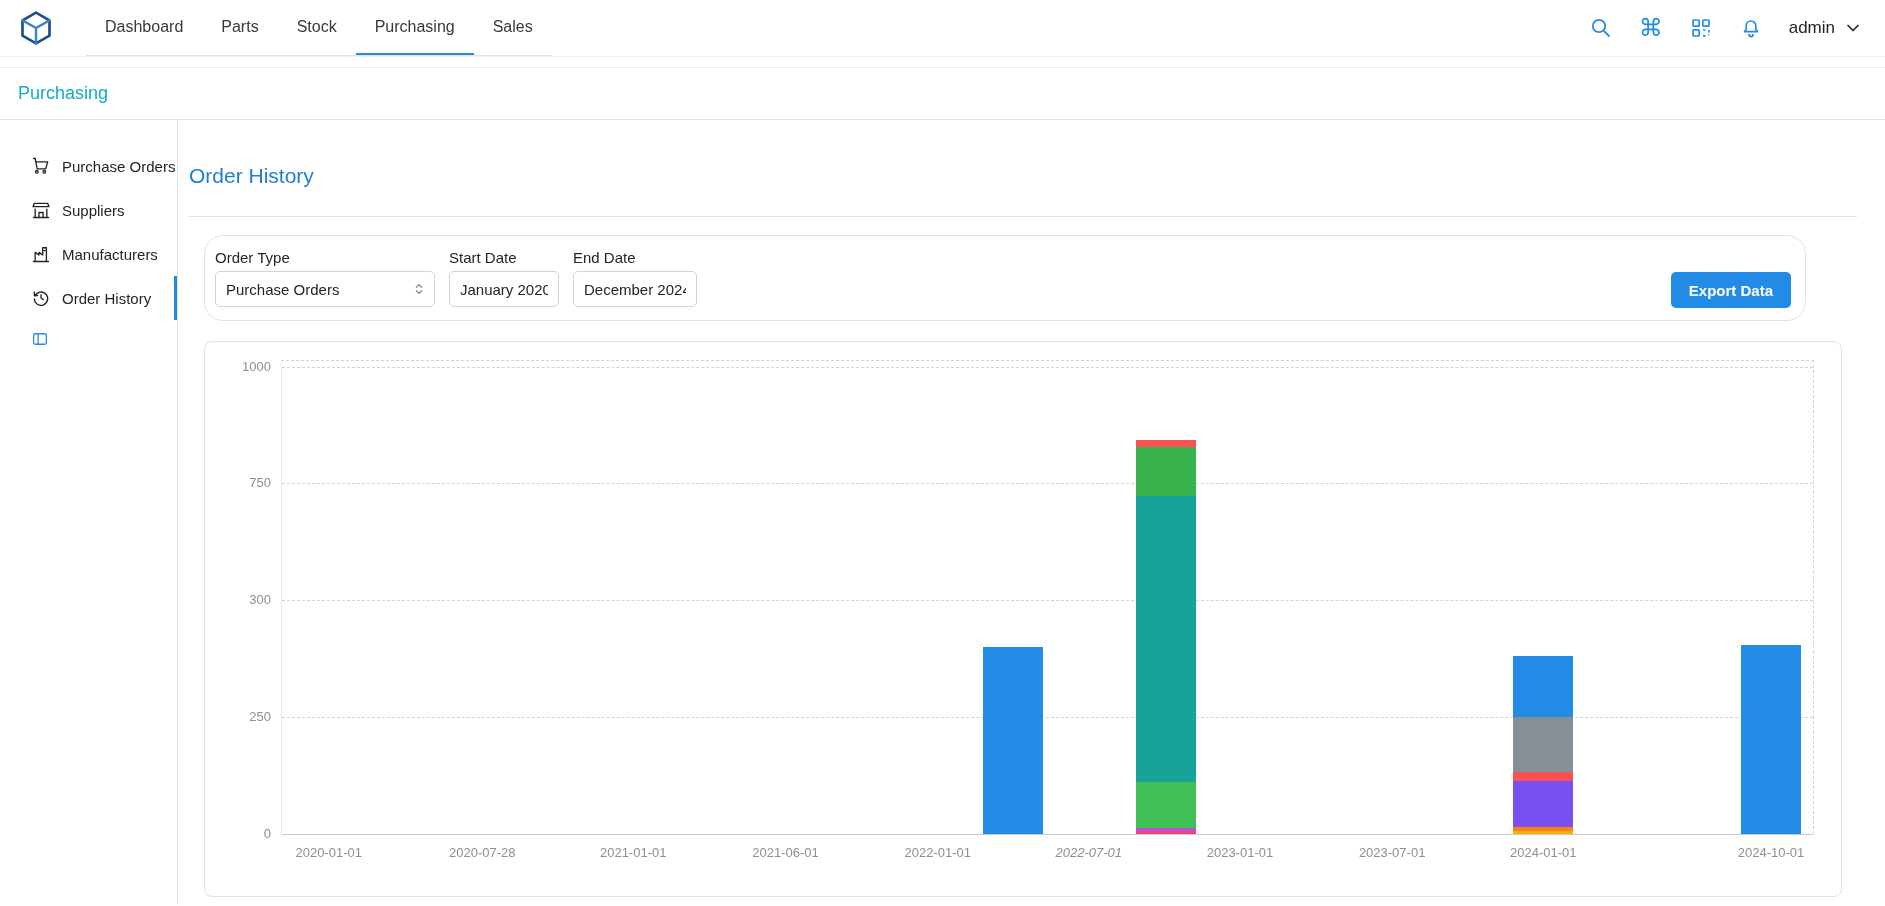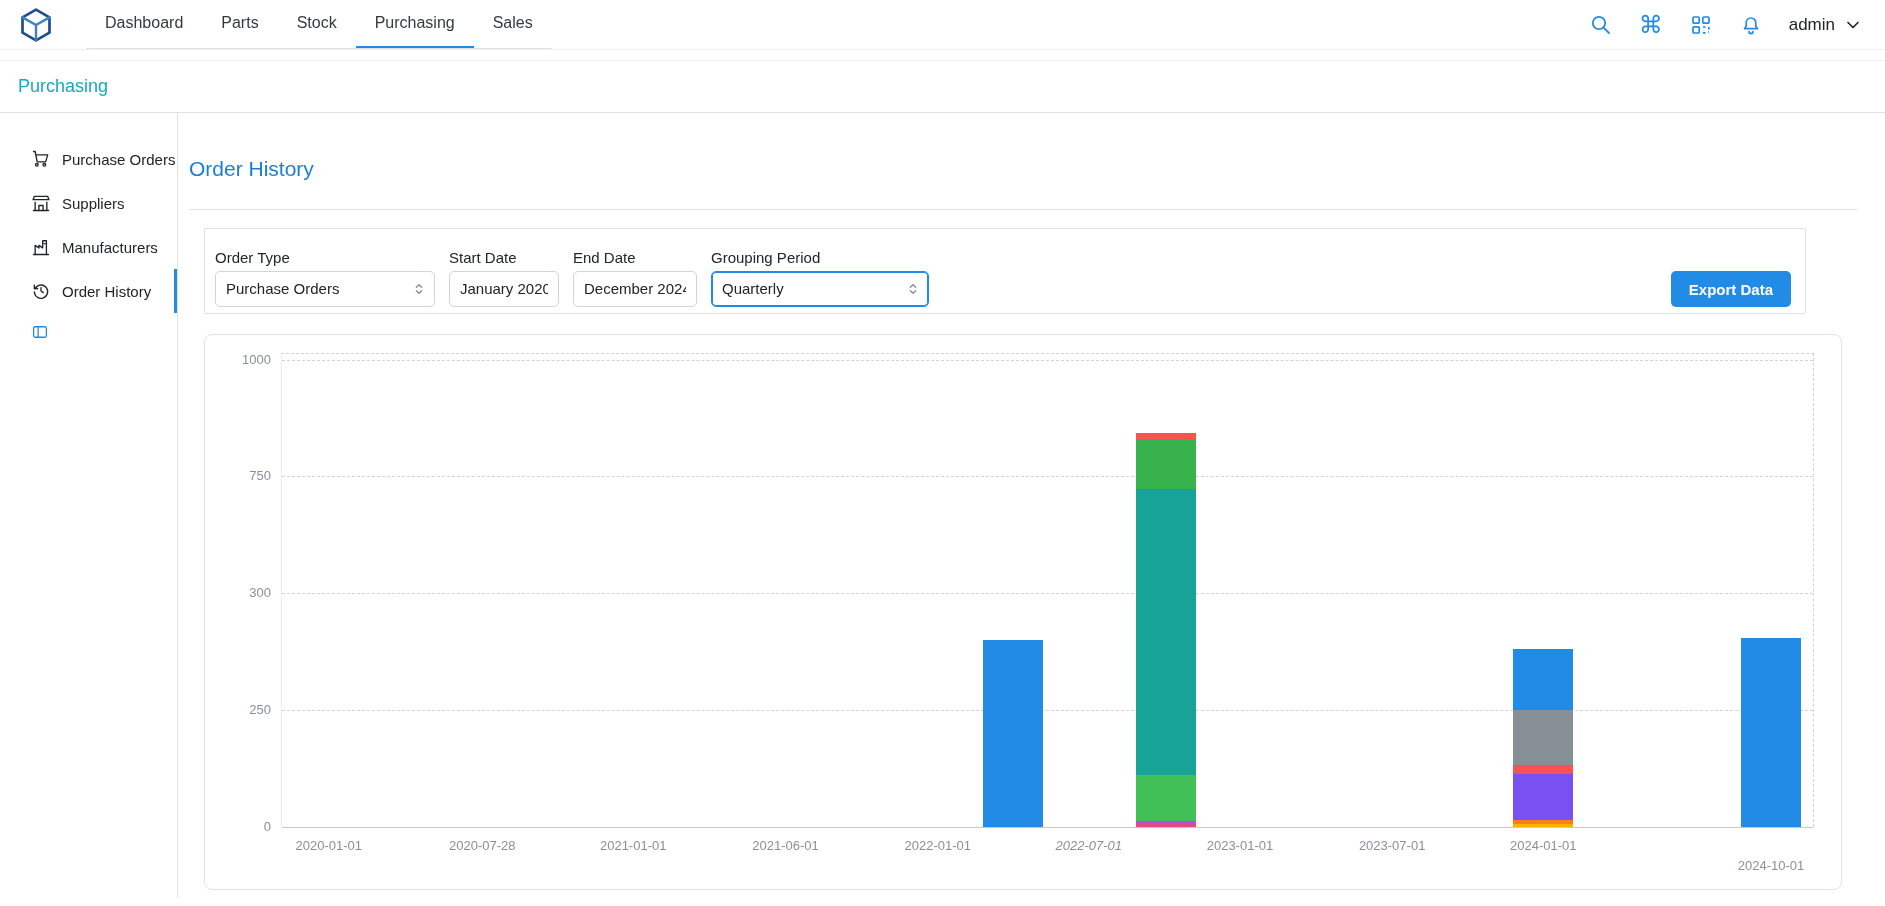--- a/index.html
+++ b/index.html
@@ -1,19 +1,19 @@
 <!DOCTYPE html>
 <html><head>
 <meta charset="utf-8">
 <style>
   * { margin:0; padding:0; box-sizing:border-box; }
   html,body { width:1885px; height:906px; background:#fff; font-family:"Liberation Sans", sans-serif; color:#212529; overflow:hidden; }
 
   
-  .navbar { height:50px; display:flex; align-items:center; padding:0 22px 0 16px; border-bottom:1px solid #eceff1; }
+  .navbar { height:57px; display:flex; align-items:center; padding:0 22px 0 16px; border-bottom:1px solid #eceff1; }
   .logo { width:40px; height:40px; display:flex; align-items:center; justify-content:center; cursor:pointer; }
   .tabs { display:flex; align-self:stretch; margin-left:30px; border-bottom:1px solid #dee2e6; }
   .tab { display:flex; align-items:center; padding:0 19px; font-size:16px; color:#343a40; cursor:pointer; border-bottom:2px solid transparent; }
   .tab.active { border-bottom:2px solid #228be6; }
   .nav-right { margin-left:auto; display:flex; align-items:center; gap:26px; }
   .icon-btn { display:flex; align-items:center; justify-content:center; color:#228be6; cursor:pointer; background:none; border:none; }
   .cmd-glyph { font-size:24px; color:#228be6; line-height:1; }
   .user-menu { display:flex; align-items:center; gap:8px; cursor:pointer; }
   .user-name { font-size:17px; color:#212529; }
 
@@ -28,21 +28,21 @@
   .side-item .ind { display:none; }
   .side-item.active .ind { display:block; position:absolute; right:0; top:0; bottom:0; width:3px; background:#228be6; }
   .side-icon { display:flex; color:#212529; }
   .collapse-btn { margin:10px 0 0 31px; background:none; border:none; display:flex; color:#228be6; cursor:pointer; }
 
   .main { flex:1; padding-top:44px; position:relative; }
   .page-title { margin-left:11px; font-size:21px; font-weight:500; color:#1c7ed6; }
   .title-rule { margin:28px 0 18px 11px; width:1668px; border:none; border-top:1px solid #dee2e6; }
 
   
-  .filter-card { margin-left:26px; width:1602px; height:86px; border:1px solid #dee2e6; border-radius:1px; display:flex; align-items:center; padding:13px 14px 0 10px; gap:14px; }
+  .filter-card { margin-left:26px; width:1602px; height:86px; border:1px solid #dee2e6; border-radius:19px; display:flex; align-items:flex-start; padding:13px 14px 0 10px; gap:14px; }
   .field label { display:block; font-size:15px; font-weight:500; color:#212529; margin-bottom:5px; }
   .field input, .select { height:36px; border:1px solid #ced4da; border-radius:5px; font-size:15px; font-family:"Liberation Sans", sans-serif; color:#212529; background:#fff; padding:0 10px; }
   .select { display:flex; align-items:center; position:relative; cursor:pointer; text-align:left; padding-right:30px; }
   .select .sel-chevrons { position:absolute; right:7px; top:50%; transform:translateY(-50%); color:#868e96; display:flex; }
   .select.focused { border:1px solid #228be6; box-shadow:0 0 0 1px #228be6 inset; }
   .w-ordertype { width:220px; } .w-start { width:110px; } .w-end { width:124px; } .w-grouping { width:218px; }
   .export-btn { margin-left:auto; margin-top:23px; height:36px; padding:0 18px; background:#228be6; color:#fff; border:none; border-radius:5px; font-size:15px; font-weight:700; font-family:"Liberation Sans", sans-serif; cursor:pointer; }
 
   
   .chart-card { margin-left:26px; margin-top:20px; width:1638px; height:556px; border:1px solid #dee2e6; border-radius:8px; position:relative; }
@@ -179,31 +179,20 @@
           </span>
         </button>
       </div>
       <div class="field">
         <label>Start Date</label>
         <input class="w-start" value="January 2020" style="">
       </div>
       <div class="field">
         <label>End Date</label>
         <input class="w-end" value="December 2024" style="">
-      </div>
-      <div class="field">
-        <label>Grouping Period</label>
-        <button class="select focused w-grouping">
-          <span>Quarterly</span>
-          <span class="sel-chevrons">
-            <svg width="16" height="16" viewBox="0 0 24 24" fill="none" stroke="currentColor" stroke-width="2" stroke-linecap="round" stroke-linejoin="round">
-                <path d="M8 9.5 12 5.5l4 4M8 14.5l4 4 4-4"></path>
-              </svg>
-          </span>
-        </button>
       </div>
       <button class="export-btn">Export Data</button>
     </section>
 
     <section class="chart-card">
       <div id="plot">
           <div class="gridline zero" style="top: 473px;"></div>
           <div class="ytick" style="top: 465px;">0</div>
           <div class="gridline" style="top: 356.152px;"></div>
           <div class="ytick" style="top: 348.152px;">250</div>
@@ -215,21 +204,21 @@
           <div class="ytick" style="top: -2.3913px;">1000</div>
           <div class="xtick" style="left: 3.05%;">2020-01-01</div>
           <div class="xtick" style="left: 13.08%;">2020-07-28</div>
           <div class="xtick" style="left: 22.94%;">2021-01-01</div>
           <div class="xtick" style="left: 32.89%;">2021-06-01</div>
           <div class="xtick" style="left: 42.83%;">2022-01-01</div>
           <div class="xtick" style="left: 52.7%; font-style: italic;">2022-07-01</div>
           <div class="xtick" style="left: 62.57%;">2023-01-01</div>
           <div class="xtick" style="left: 72.51%;">2023-07-01</div>
           <div class="xtick" style="left: 82.38%;">2024-01-01</div>
-          <div class="xtick" style="left: 97.26%; margin-top: 20px;">2024-10-01</div>
+          <div class="xtick" style="left: 97.26%;">2024-10-01</div>
           <div class="bar" style="left: calc(47.77% - 30px);">
             <div style="height: 186.957px; background: rgb(34, 139, 230);"></div>
           </div>
           <div class="bar" style="left: calc(57.71% - 30px);">
             <div style="height: 2.80435px; background: rgb(230, 73, 128);"></div>
             <div style="height: 2.80435px; background: rgb(190, 75, 219);"></div>
             <div style="height: 46.7391px; background: rgb(64, 192, 87);"></div>
             <div style="height: 286.043px; background: rgb(23, 163, 152);"></div>
             <div style="height: 49.0761px; background: rgb(55, 178, 77);"></div>
             <div style="height: 6.54348px; background: rgb(250, 82, 82);"></div>

